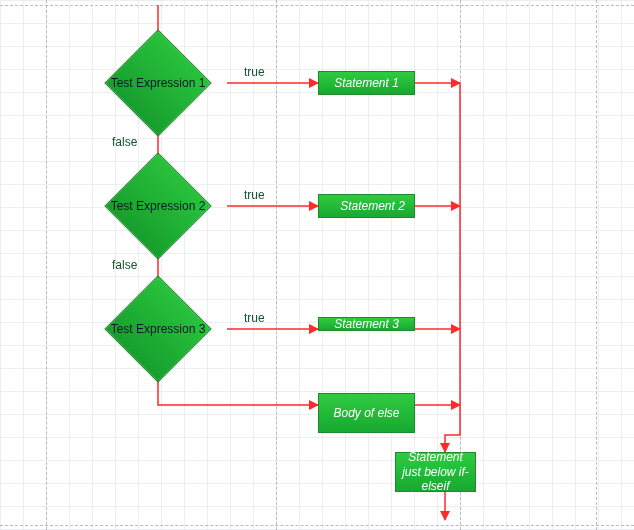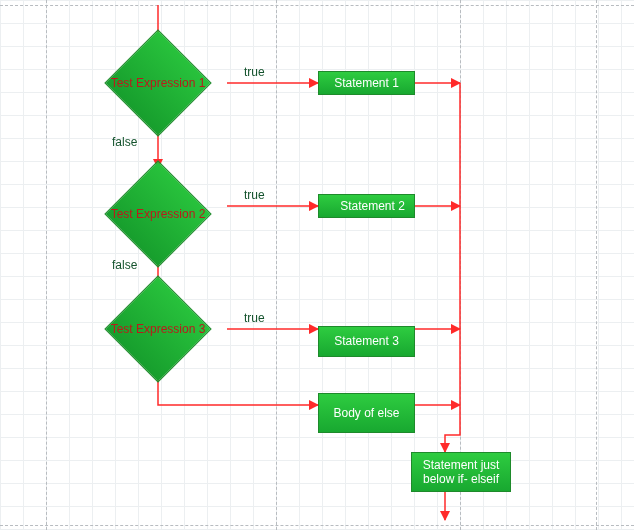--- a/index.html
+++ b/index.html
@@ -35,34 +35,35 @@
     display:flex;
     align-items:center;
     justify-content:center;
     text-align:center;
     line-height:1.2;
     pointer-events:none;
   }
   .rect {
     background: linear-gradient(to bottom, #2ecc40 0%, #18a830 100%);
     border:1px solid #1e8a2b;
+    font-style:italic;
   }
   .diamond-wrap {
     position:absolute;
   }
   .diamond {
     position:absolute; inset:0;
     background: linear-gradient(to bottom, #28c23c 0%, #179e2d 100%);
     border:1px solid #1e8a2b;
     transform: rotate(45deg);
   }
   .diamond-label {
     position:absolute; inset:0;
     display:flex; align-items:center; justify-content:center;
-    color:#b91c1c; font-size:12px; white-space:nowrap;
+    color:#0f172a; font-size:12px; white-space:nowrap;
   }
   .edge-label {
     position:absolute;
     font-size:12px;
     color:#14532d;
   }
 </style>
 </head>
 <body>
 
@@ -110,32 +111,32 @@
     <path d="M 460 405 L 460 435 L 445 435 L 445 452" marker-end="url(#arrow)"></path>
 
     <line x1="445" y1="492" x2="445" y2="520" marker-end="url(#arrow)"></line>
   </g>
 </svg>
 
 <div class="diamond-wrap" style="left:120px; top:45px; width:76px; height:76px;">
   <div class="diamond"></div>
   <div class="diamond-label">Test Expression 1</div>
 </div>
-<div class="diamond-wrap" style="left:120px; top:176px; width:76px; height:76px;">
+<div class="diamond-wrap" style="left:120px; top:168px; width:76px; height:76px;">
   <div class="diamond"></div>
   <div class="diamond-label">Test Expression 2</div>
 </div>
 <div class="diamond-wrap" style="left:120px; top:291px; width:76px; height:76px;">
   <div class="diamond"></div>
   <div class="diamond-label">Test Expression 3</div>
 </div>
 
 <div class="shape rect" style="left:318px; top:71px;  width:97px; height:24px;">Statement 1</div>
 <div class="shape rect" style="left:318px; top:194px; width:97px; height:24px;padding-left:12px;">Statement 2</div>
-<div class="shape rect" style="left:318px; top:326px; width:97px; height:31px;">Statement 3</div>
+<div class="shape rect" style="left:318px; top:317px; width:97px; height:14px;">Statement 3</div>
 <div class="shape rect" style="left:318px; top:393px; width:97px; height:40px;">Body of else</div>
-<div class="shape rect" style="left:395px; top:452px; width:100px; height:40px; padding:4px 6px;margin-left:16px;">Statement just below if- elseif</div>
+<div class="shape rect" style="left:395px; top:452px; width:81px; height:40px; padding:4px 6px;">Statement just below if- elseif</div>
 
 <div class="edge-label" style="left:244px; top:65px;">true</div>
 <div class="edge-label" style="left:112px; top:135px;">false</div>
 <div class="edge-label" style="left:244px; top:188px;">true</div>
 <div class="edge-label" style="left:112px; top:258px;">false</div>
 <div class="edge-label" style="left:244px; top:311px;">true</div>
 
 </body></html>

